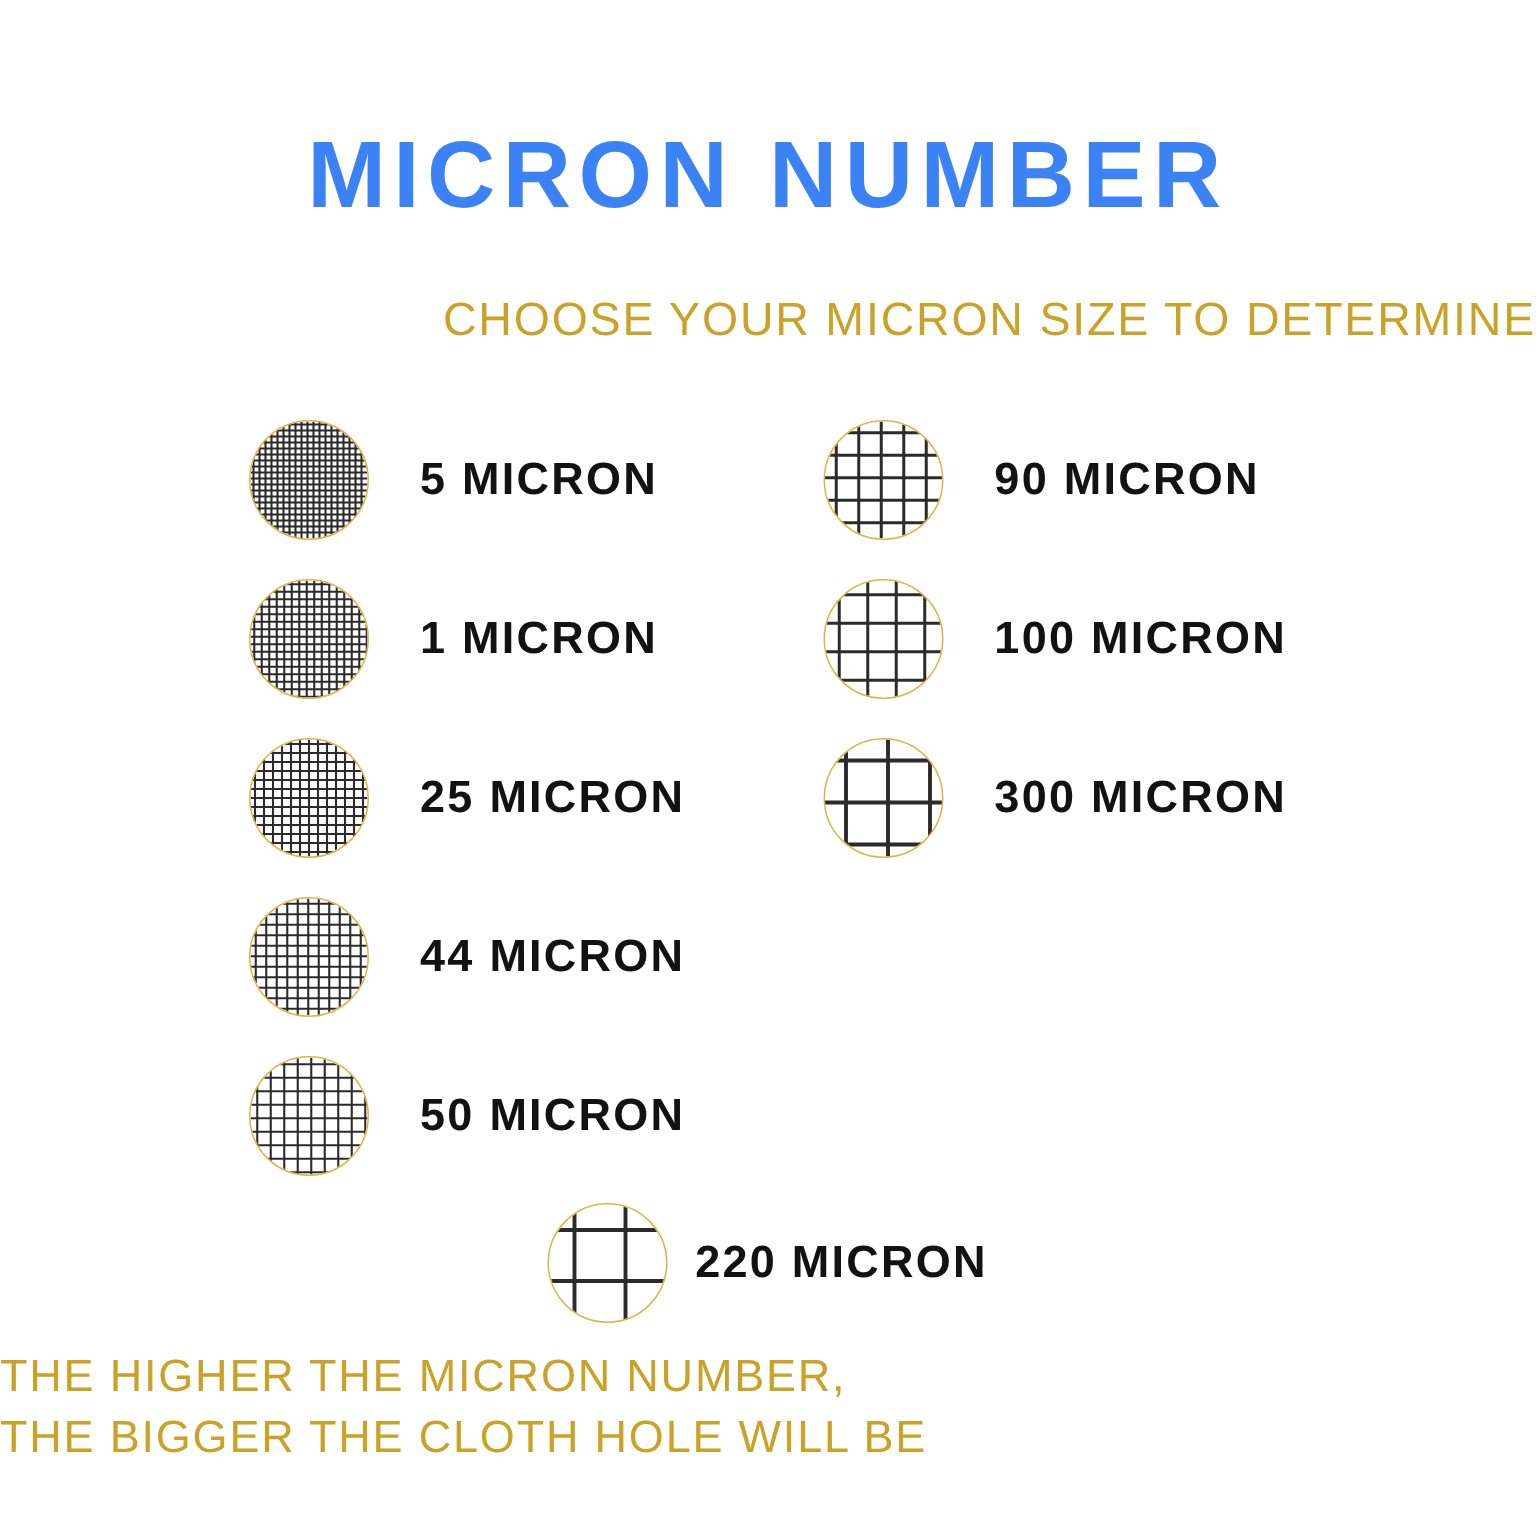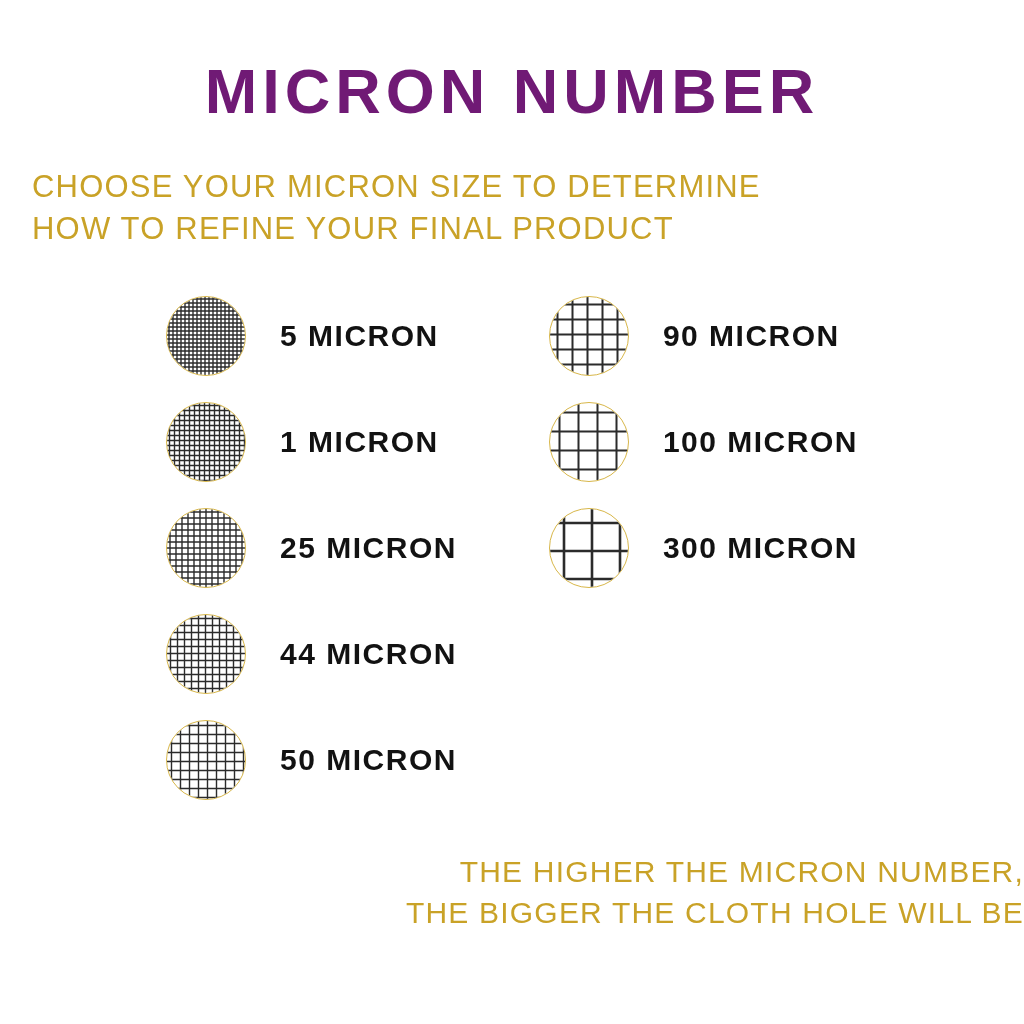--- a/index.html
+++ b/index.html
@@ -18,27 +18,27 @@
     width: 1024px;
     height: 1024px;
     box-sizing: border-box;
   }
 
   .title {
     text-align: center;
     font-size: 63px;
     font-weight: bold;
     letter-spacing: 5px;
-    color: #701a75;
-    margin-top: 58px;
+    color: #3b82f6;
+    margin-top: 84px;
     line-height: 1.05;
   }
 
   .subtitle {
-    text-align: left;
+    text-align: right;
     color: #c9a227;
     font-size: 31px;
     letter-spacing: 1.2px;
     line-height: 1.35;
     margin-top: 28px;
     font-weight: normal;
     margin-left: 32px;
   }
   .subtitle .line {
     display: block;
@@ -90,41 +90,40 @@
     justify-content: center;
     margin-top: 16px;
   }
   .center-row {
     display: flex;
     align-items: center;
     gap: 18px;
   }
 
   .footer {
-    text-align: right;
+    text-align: left;
     color: #c9a227;
     font-size: 30px;
     letter-spacing: 1.2px;
     line-height: 1.35;
-    margin-top: 50px;
+    margin-top: 16px;
   }
   .footer .line {
     display: block;
   }
 </style>
 </head>
 <body>
 
 <div class="page">
 
   <h1 class="title">MICRON NUMBER</h1>
 
   <div class="subtitle">
     <span class="line">CHOOSE YOUR MICRON SIZE TO DETERMINE</span>
-    <span class="line">HOW TO REFINE YOUR FINAL PRODUCT</span>
   </div>
 
   <div class="grid-wrap">
     <div class="columns">
 
       <div class="col">
         <div class="row">
           <span class="swatch">
               <svg width="78" height="78" viewBox="0 0 78 78">
                 <g stroke="#2b2b2b" stroke-width="1.4">
@@ -357,19 +356,34 @@
                 </g>
               </svg>
             </span>
           <span class="row-label">300 MICRON</span>
         </div>
       </div>
 
     </div>
   </div>
 
+  <div class="center-row-wrap">
+    <div class="center-row">
+      <span class="swatch">
+          <svg width="78" height="78" viewBox="0 0 78 78">
+            <g stroke="#2b2b2b" stroke-width="2.6">
+              <line x1="17.00" y1="0" x2="17.00" y2="78"></line>
+              <line x1="0" y1="17.00" x2="78" y2="17.00"></line>
+              <line x1="51.00" y1="0" x2="51.00" y2="78"></line>
+              <line x1="0" y1="51.00" x2="78" y2="51.00"></line>
+            </g>
+          </svg>
+        </span>
+      <span class="row-label">220 MICRON</span>
+    </div>
+  </div>
 
   <div class="footer">
     <span class="line">THE HIGHER THE MICRON NUMBER,</span>
     <span class="line">THE BIGGER THE CLOTH HOLE WILL BE</span>
   </div>
 
 </div>
 
 </body></html>

